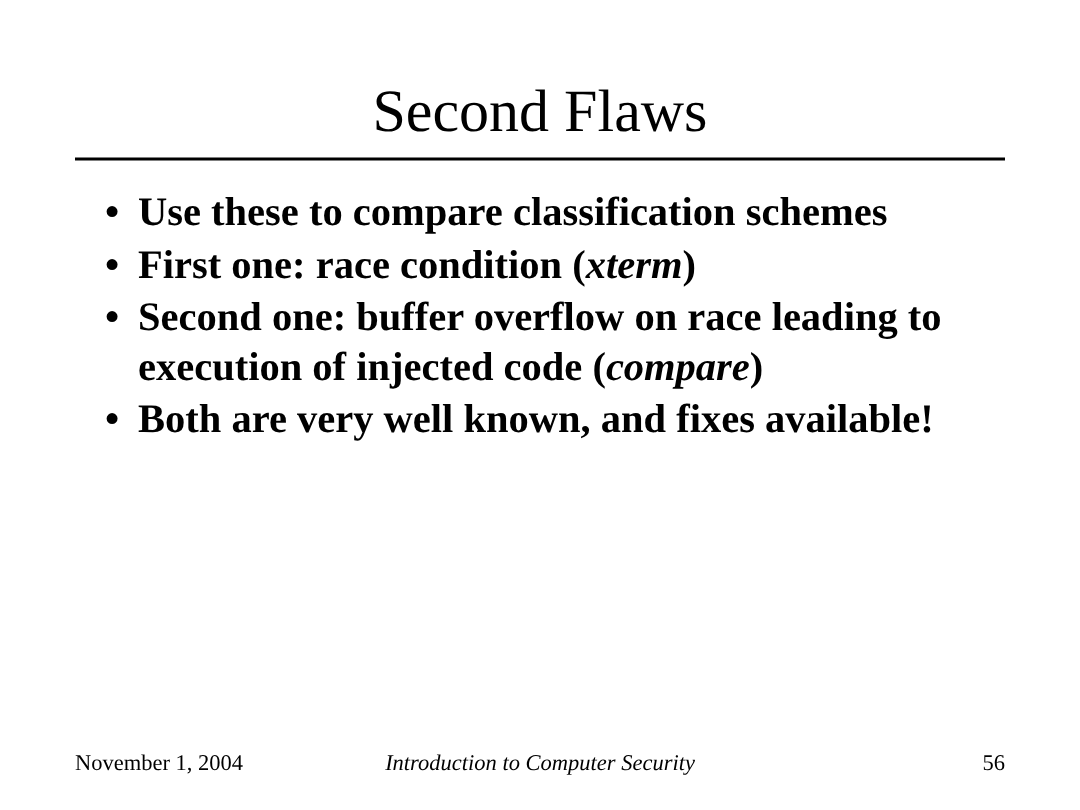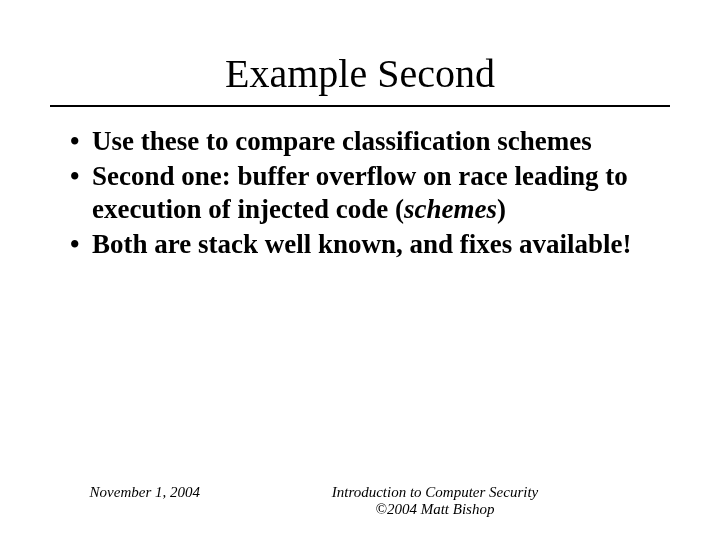--- a/index.html
+++ b/index.html
@@ -78,46 +78,48 @@
     justify-content: space-between;
     align-items: flex-start;
   }
   .footer-center {
     text-align: center;
     font-style: italic;
     flex: 1;
   }
   .footer-left {
     width: 150px;
-    text-align: right;
-    font-style: italic;
+    text-align: left;
   }
   .footer-right {
     width: 150px;
     text-align: right;
   }
 </style>
 </head>
 <body>
 
 <div class="slide">
-  <div class="title">Example Second</div>
+  <div class="title">Second Flaws</div>
   <hr class="hr">
   <ul class="bullets">
     <li>
       <span>Use these to compare classification schemes</span>
     </li>
     <li>
-      <span>Second one: buffer overflow on race leading to execution of injected code (</span><span class="italic">schemes</span><span>)</span>
+      <span>First one: race condition (</span><span class="italic">xterm</span><span>)</span>
     </li>
     <li>
-      <span>Both are stack well known, and fixes available!</span>
+      <span>Second one: buffer overflow on race leading to execution of injected code (</span><span class="italic">compare</span><span>)</span>
+    </li>
+    <li>
+      <span>Both are very well known, and fixes available!</span>
     </li>
   </ul>
 
   <div class="footer">
     <div class="footer-left">November 1, 2004</div>
     <div class="footer-center">
       <span>Introduction to Computer Security</span><br>
-      <span>©2004 Matt Bishop</span>
     </div>
+    <div class="footer-right">56</div>
   </div>
 </div>
 
 </body></html>

